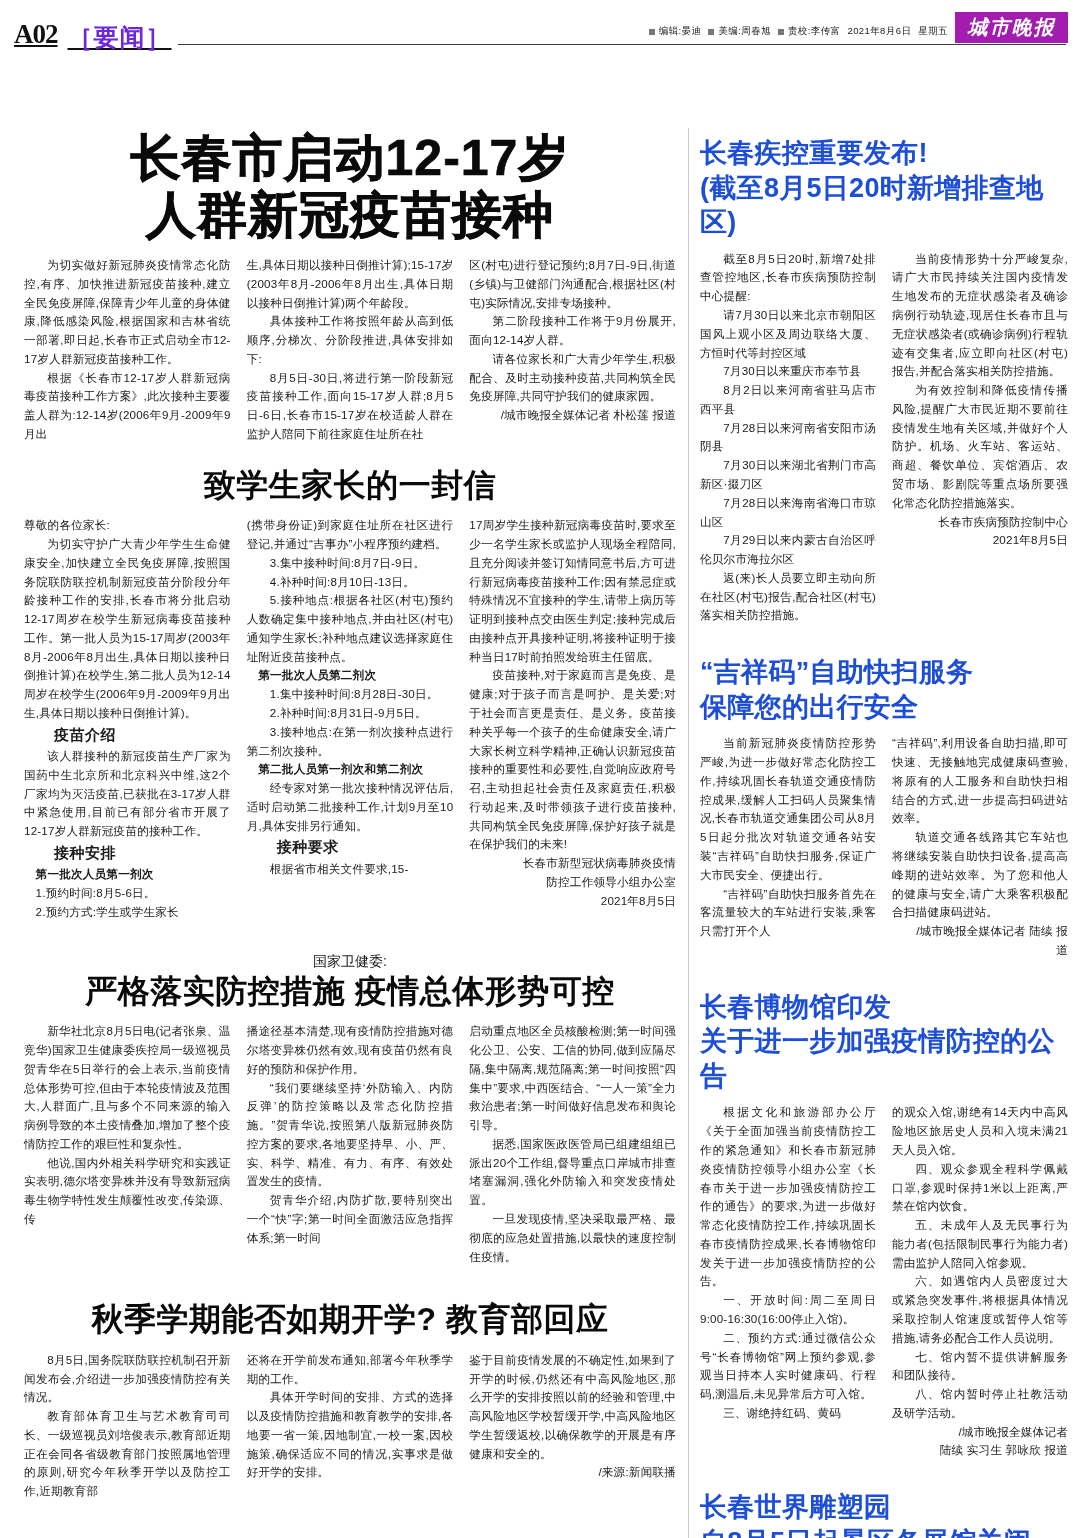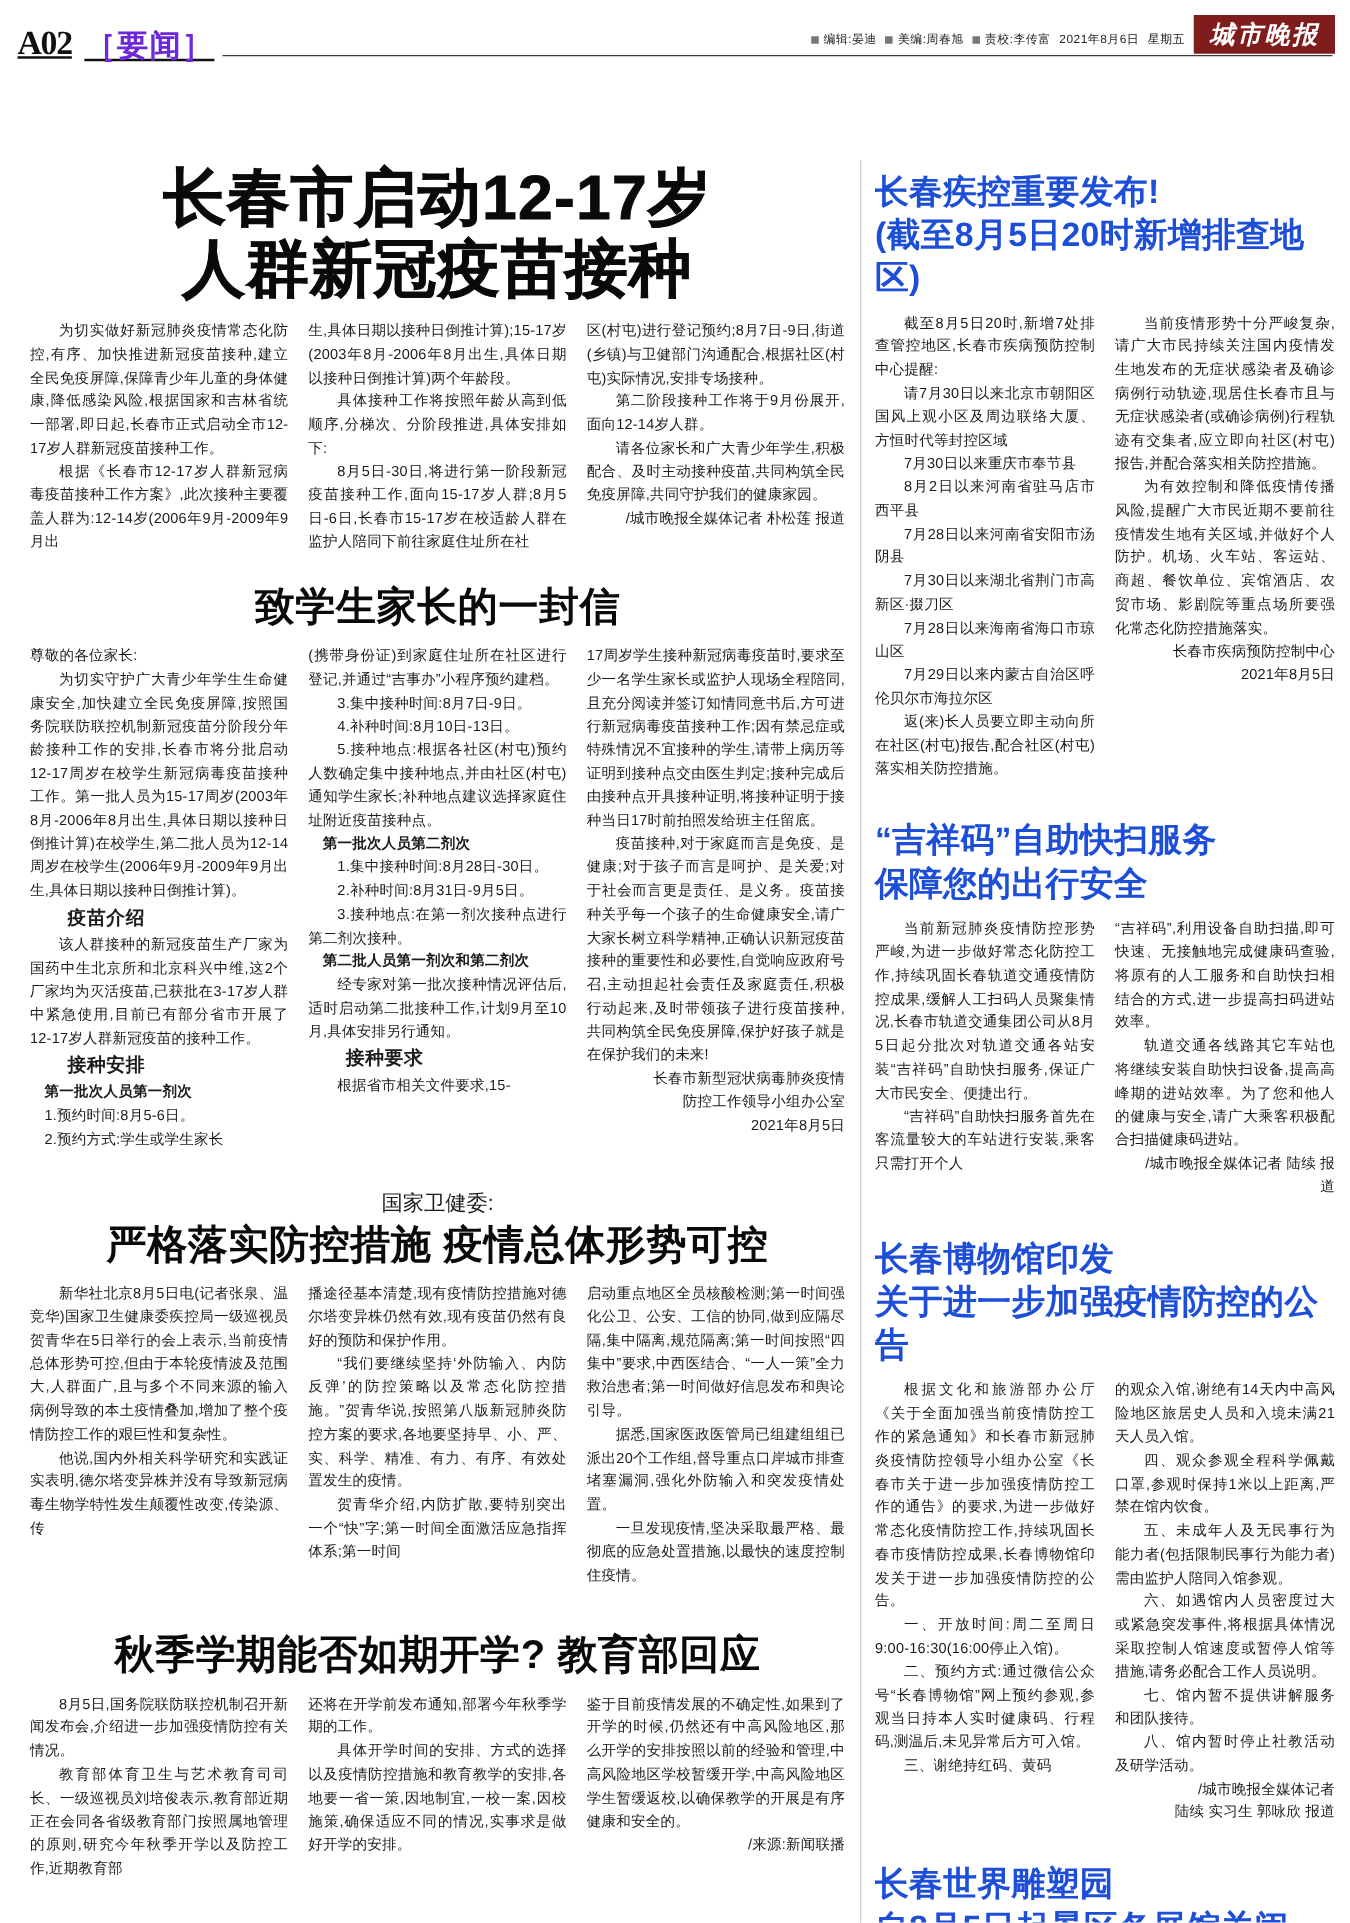--- a/index.html
+++ b/index.html
@@ -79,21 +79,21 @@
     width: 6px; height: 6px;
     background: #777;
     margin-right: 2px;
   }
   .nameplate {
     position: absolute;
     right: 12px;
     top: 12px;
     width: 113px;
     height: 31px;
-    background: #7f1d1d;
+    background: #a21caf;
     color: #ffffff;
     font-family: "Liberation Serif", "DejaVu Serif", serif;
     font-weight: bold;
     font-style: italic;
     font-size: 20px;
     letter-spacing: 2px;
     display: flex;
     align-items: center;
     justify-content: center;
     overflow: hidden;
@@ -116,21 +116,21 @@
     color: #0a0a0a;
   }
   .hl-mid {
     font-size: 27px;
     font-weight: bold;
     line-height: 1.28;
     letter-spacing: 0.3px;
     color: #1d4ed8;
   }
   .hl-kicker {
-    font-size: 17px;
+    font-size: 14px;
     font-weight: normal;
     line-height: 1.3;
     color: #1a1a1a;
     text-align: center;
   }
   .body-col {
     font-size: 11.6px;
     line-height: 1.62;
     text-align: justify;
     text-justify: inter-ideograph;

